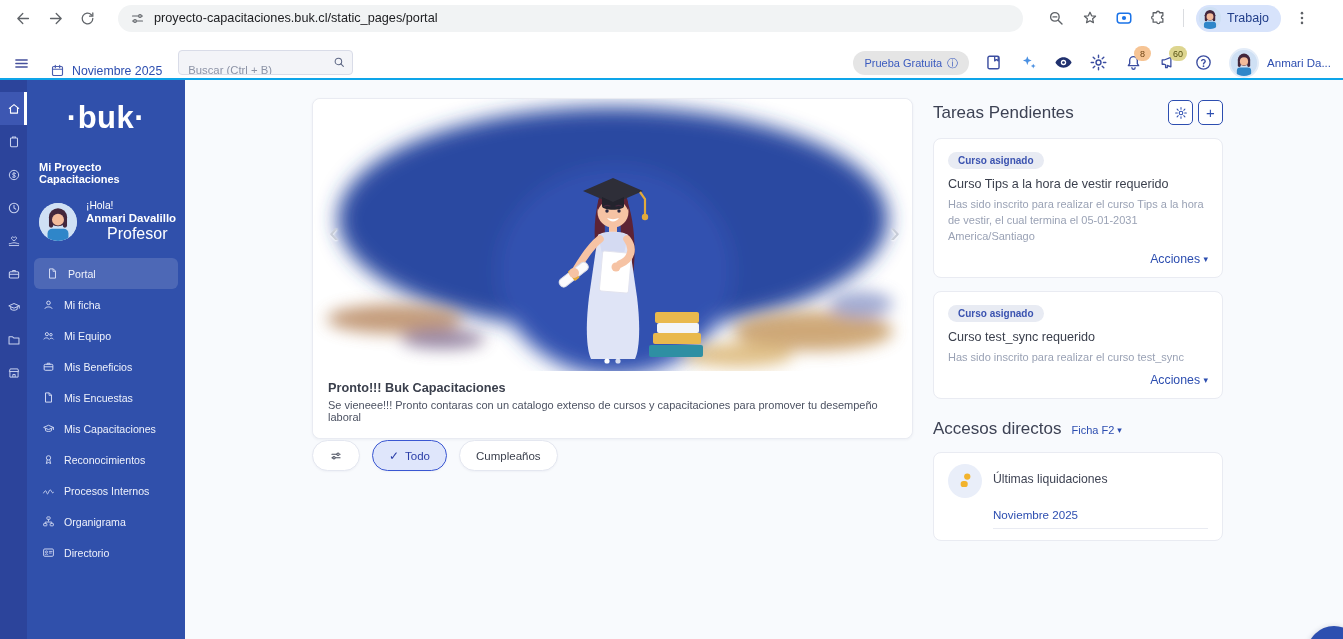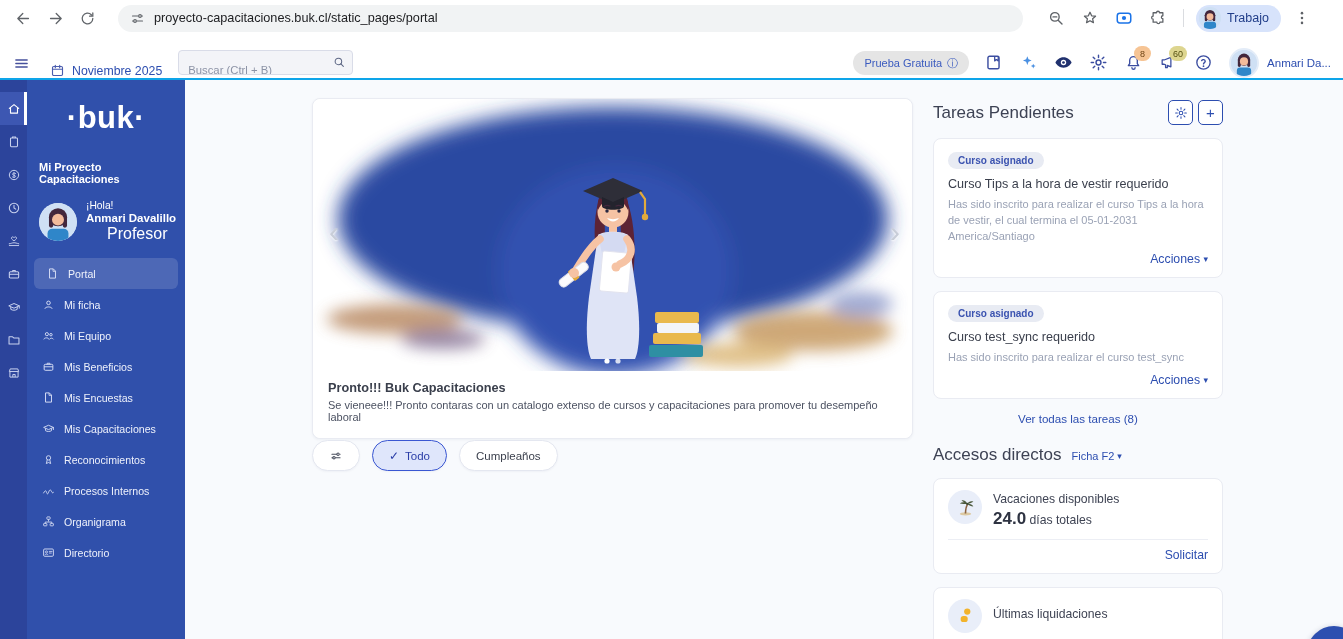--- a/index.html
+++ b/index.html
@@ -704,48 +704,29 @@
     <div class="card">
       <span class="task-badge">Curso asignado</span>
       <div class="task-title">Curso test_sync requerido</div>
       <div class="task-desc">Has sido inscrito para realizar el curso test_sync</div>
       <div class="task-action">
         <span>Acciones</span>
         <span class="caret">▾</span>
       </div>
     </div>
 
-    <div class="view-all">Ver todas las tareas (8)</div>
 
     <div class="shortcuts-hdr">
       <div class="rp-title">Accesos directos</div>
       <div class="ficha-sel">
         <span>Ficha F2</span>
         <span class="caret">▾</span>
       </div>
     </div>
 
-    <div class="card">
-      <div class="vac-row">
-        <div class="round-ic">
-            <svg>
-              <use href="#ic-palm"></use>
-            </svg>
-          </div>
-        <div>
-          <div class="vac-label">Vacaciones disponibles</div>
-          <div class="vac-days">
-            <b>24.0</b>
-            <span>días totales</span>
-          </div>
-        </div>
-      </div>
-      <div class="vac-div"></div>
-      <div class="vac-action">Solicitar</div>
-    </div>
 
     <div class="card">
       <div class="vac-row">
         <div class="round-ic">
             <svg>
               <use href="#ic-coins"></use>
             </svg>
           </div>
         <div class="pay-title">Últimas liquidaciones</div>
       </div>

